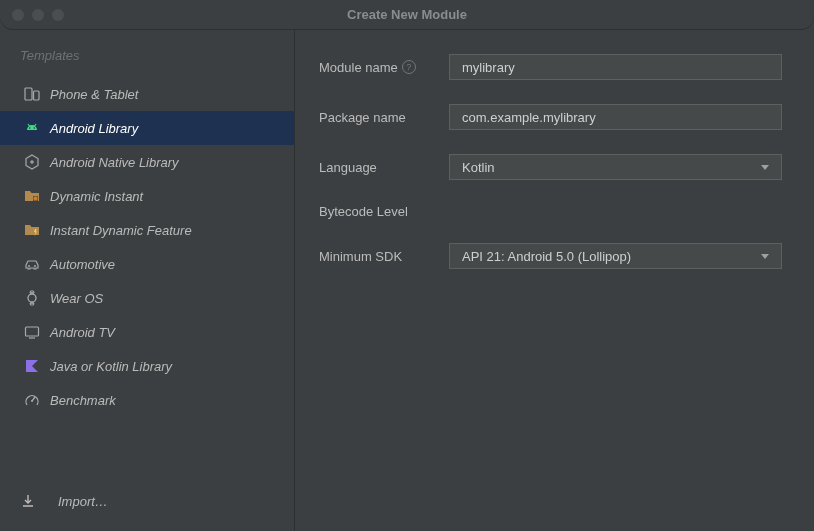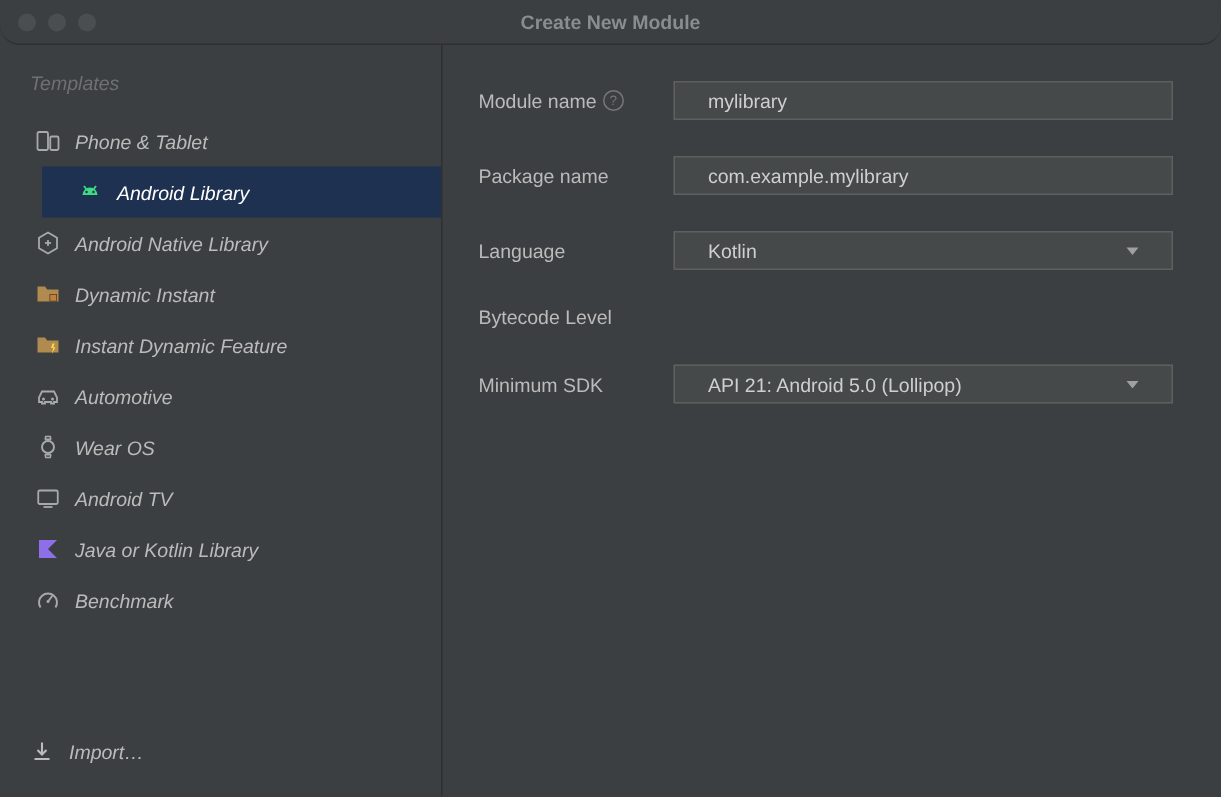--- a/index.html
+++ b/index.html
@@ -65,36 +65,35 @@
       display: flex;
       align-items: center;
       padding: 0 24px;
       gap: 10px;
       color: #bbbbbb;
       cursor: pointer;
     }
     .sidebar-item.selected {
       background: #1e3150;
       color: #ffffff;
-      margin-left: 28px;
     }
     .sidebar-icon {
       width: 16px;
       height: 16px;
       display: flex;
       align-items: center;
       justify-content: center;
       flex-shrink: 0;
     }
     .import-row {
       height: 40px;
       padding: 0 20px;
       display: flex;
       align-items: center;
-      gap: 10px;
+      gap: 22px;
       color: #bbbbbb;
       cursor: pointer;
       margin-bottom: 10px;
     }
     .form {
       flex: 1;
       padding: 24px 32px 24px 24px;
     }
     .form-row {
       display: flex;
@@ -118,21 +117,21 @@
       display: inline-flex;
       align-items: center;
       justify-content: center;
       cursor: pointer;
     }
     .input, .select {
       flex: 1;
       height: 26px;
       background: #45494a;
       border: 1px solid #5e6060;
-      padding: 0 22px;
+      padding: 0 12px;
       color: #cfcfcf;
       font-size: 13px;
       font-family: inherit;
       display: flex;
       align-items: center;
       justify-content: space-between;
     }
     .select { cursor: pointer; }
     .select-arrow {
       width: 0;

